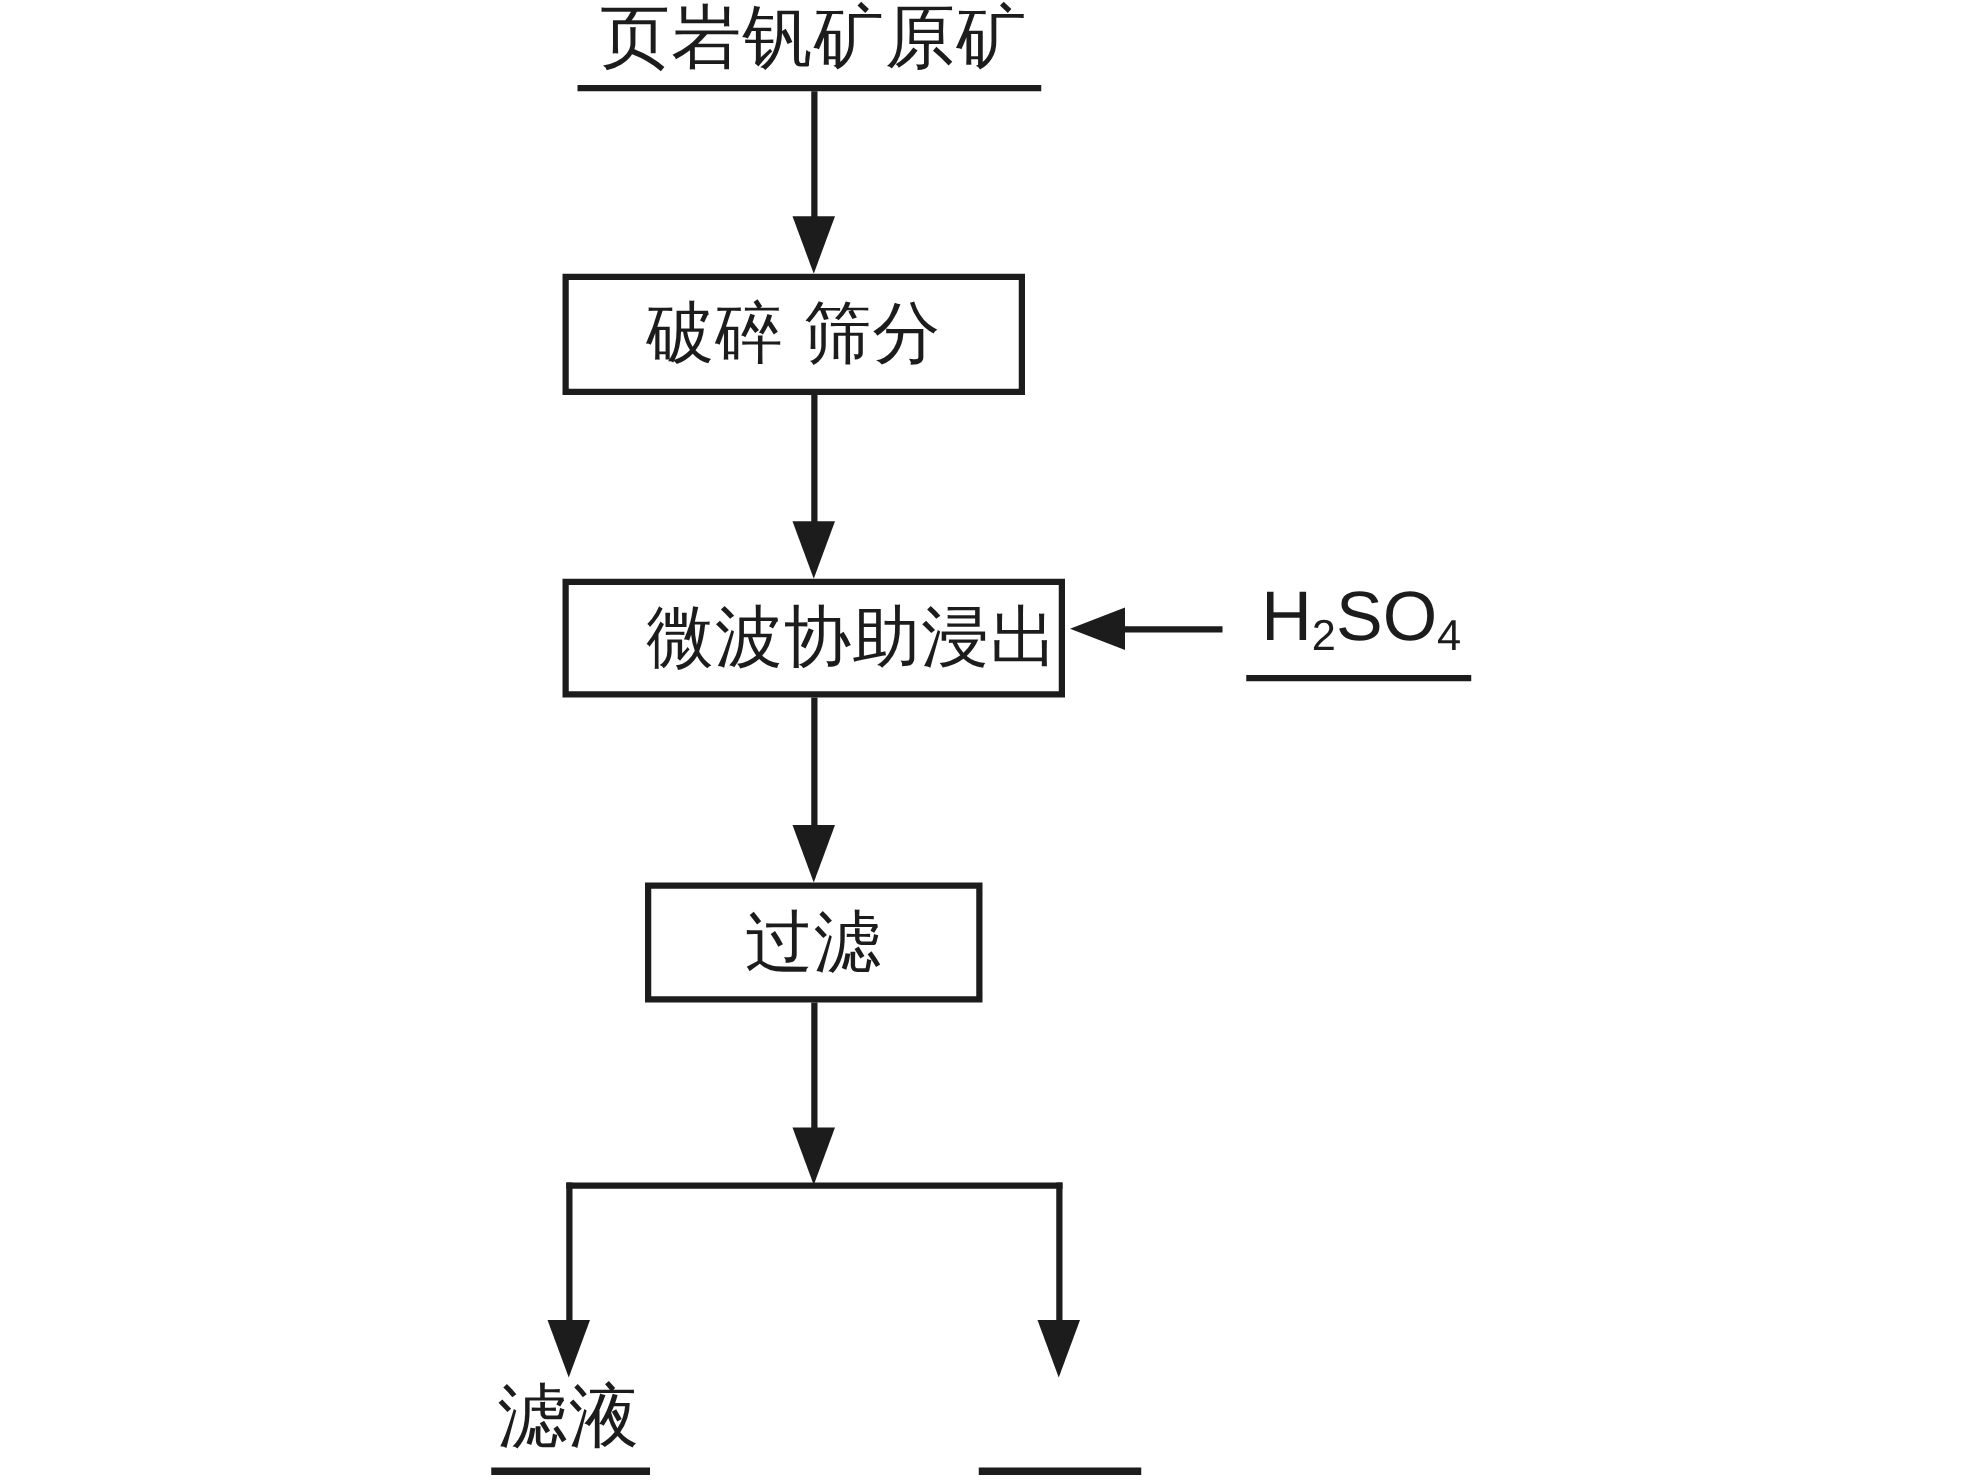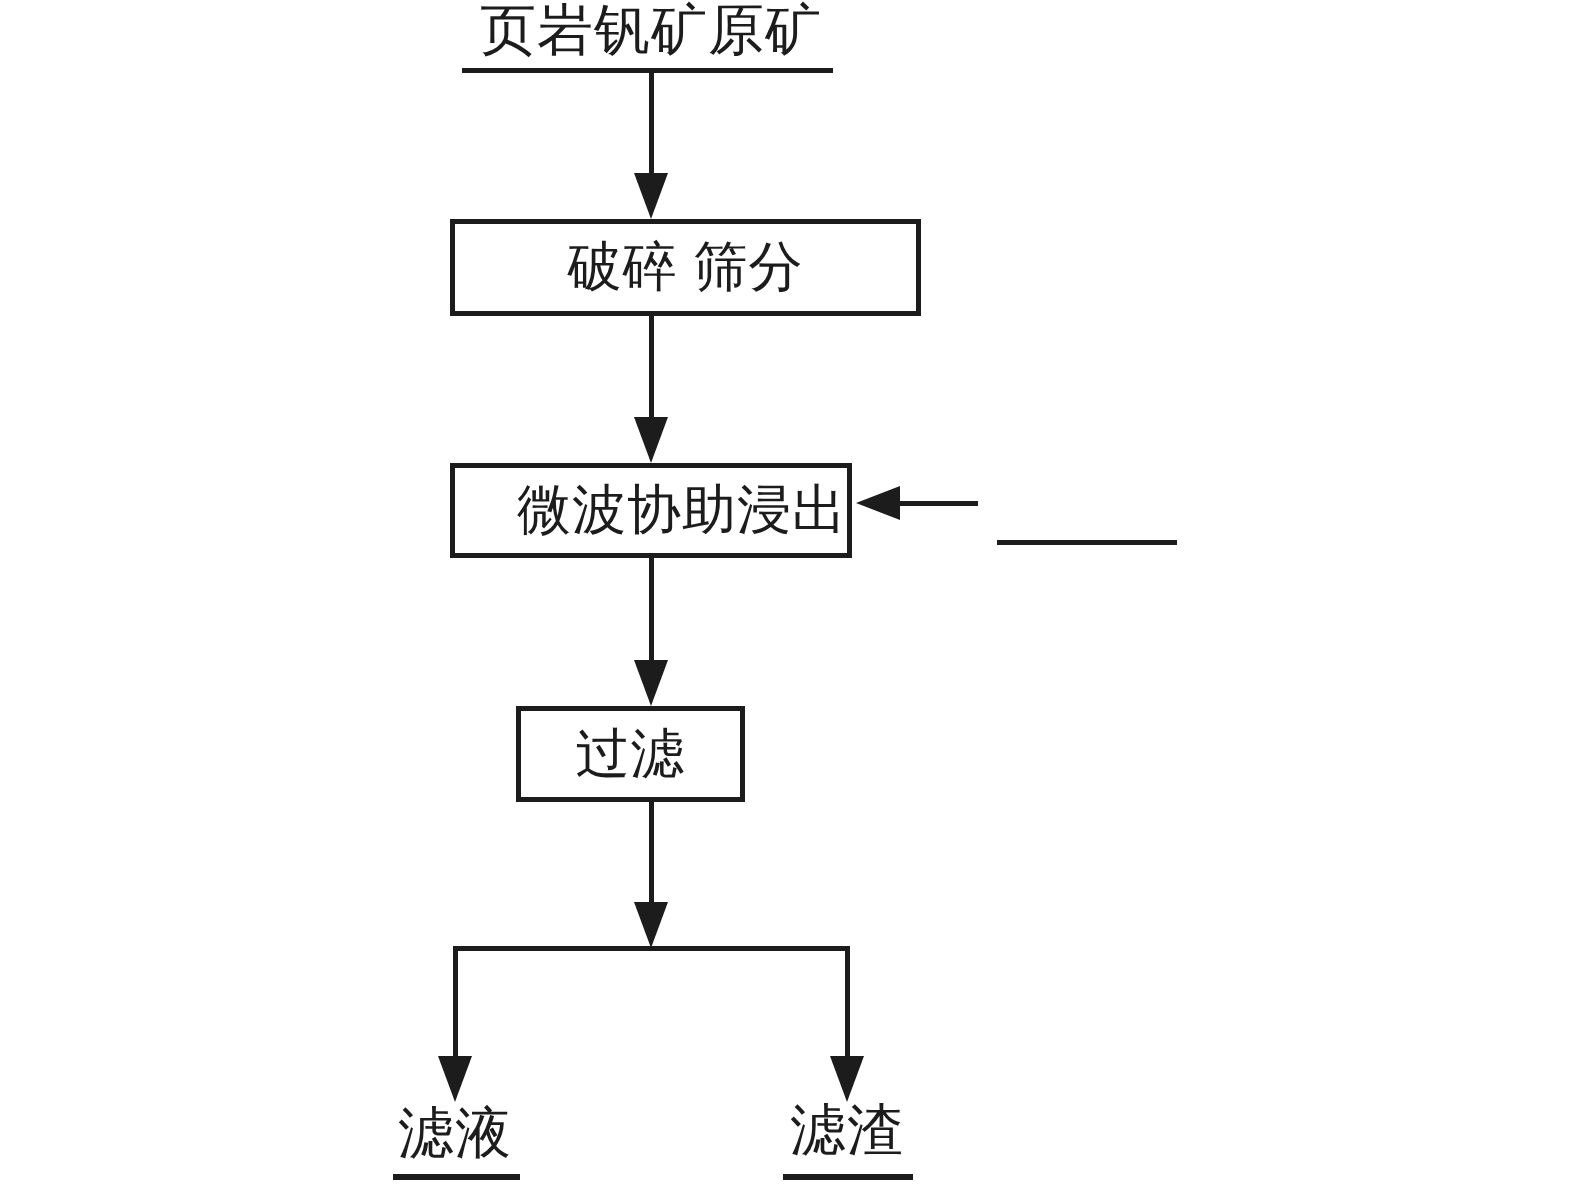--- a/index.html
+++ b/index.html
@@ -81,46 +81,47 @@
 <div id="stage">
 
   <div class="abs cn-label" style="left:451px; top:-2px; width:400px;">页岩钒矿原矿</div>
   <div class="abs rule" style="left:462px; top:68px; width:371px; height:5px;"></div>
 
   <div>
     <div class="abs vline" style="left:649px; top:73px; height:104px;"></div>
     <div class="abs head-down" style="left:634px; top:173px;"></div>
   </div>
 
-  <div class="abs pbox" style="left:450px; top:219px; width:471px; height:97px;">
+  <div class="abs pbox" style="left:450px; top:219px; width:370px; height:97px;">
     <span>破碎 筛分</span>
   </div>
 
   <div>
     <div class="abs vline" style="left:649px; top:316px; height:104px;"></div>
     <div class="abs head-down" style="left:634px; top:417px;"></div>
   </div>
 
   <div class="abs pbox" style="left:450px; top:463px; width:402px; height:95px;justify-content:flex-end;">
     <span>微波协助浸出</span>
   </div>
 
   <div>
     <div class="abs head-left" style="left:856px; top:486px;"></div>
     <div class="abs hline" style="left:898px; top:501px; width:80px;"></div>
   </div>
 
+  <div class="abs formula" style="left:1000px; top:462px; width:178px;"><span>H</span><sub>2</sub><span>SO</span><sub>4</sub></div>
   <div class="abs rule" style="left:997px; top:540px; width:180px; height:5px;"></div>
 
   <div>
     <div class="abs vline" style="left:649px; top:558px; height:105px;"></div>
     <div class="abs head-down" style="left:634px; top:660px;"></div>
   </div>
 
-  <div class="abs pbox" style="left:516px; top:706px; width:229px; height:96px;">
+  <div class="abs pbox" style="left:516px; top:706px; width:270px; height:96px;">
     <span>过滤</span>
   </div>
 
   <div>
     <div class="abs vline" style="left:649px; top:802px; height:102px;"></div>
     <div class="abs head-down" style="left:634px; top:902px;"></div>
   </div>
 
   <div class="abs hline" style="left:453px; top:946px; width:397px;"></div>
 
@@ -130,16 +131,15 @@
   </div>
 
   <div>
     <div class="abs vline" style="left:845px; top:946px; height:112px;"></div>
     <div class="abs head-down" style="left:830px; top:1056px;"></div>
   </div>
 
   <div class="abs cn-label" style="left:305px; top:1101px; width:300px;">滤液</div>
   <div class="abs rule" style="left:393px; top:1174px; width:127px; height:6px;"></div>
 
-  <div class="abs cn-label" style="left:697px; top:1098px; width:300px;">滤渣</div>
   <div class="abs rule" style="left:783px; top:1174px; width:130px; height:6px;"></div>
 
 </div>
 
 </body></html>

